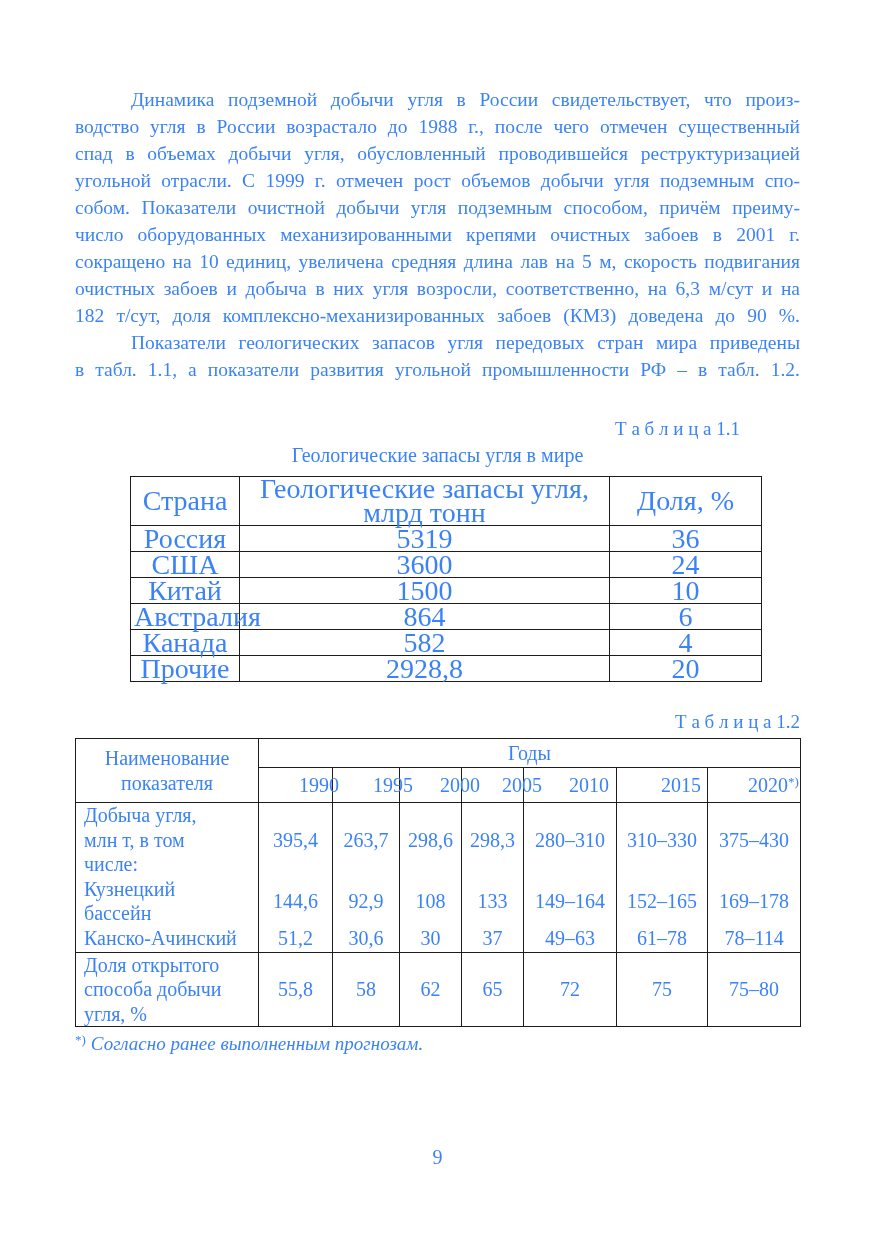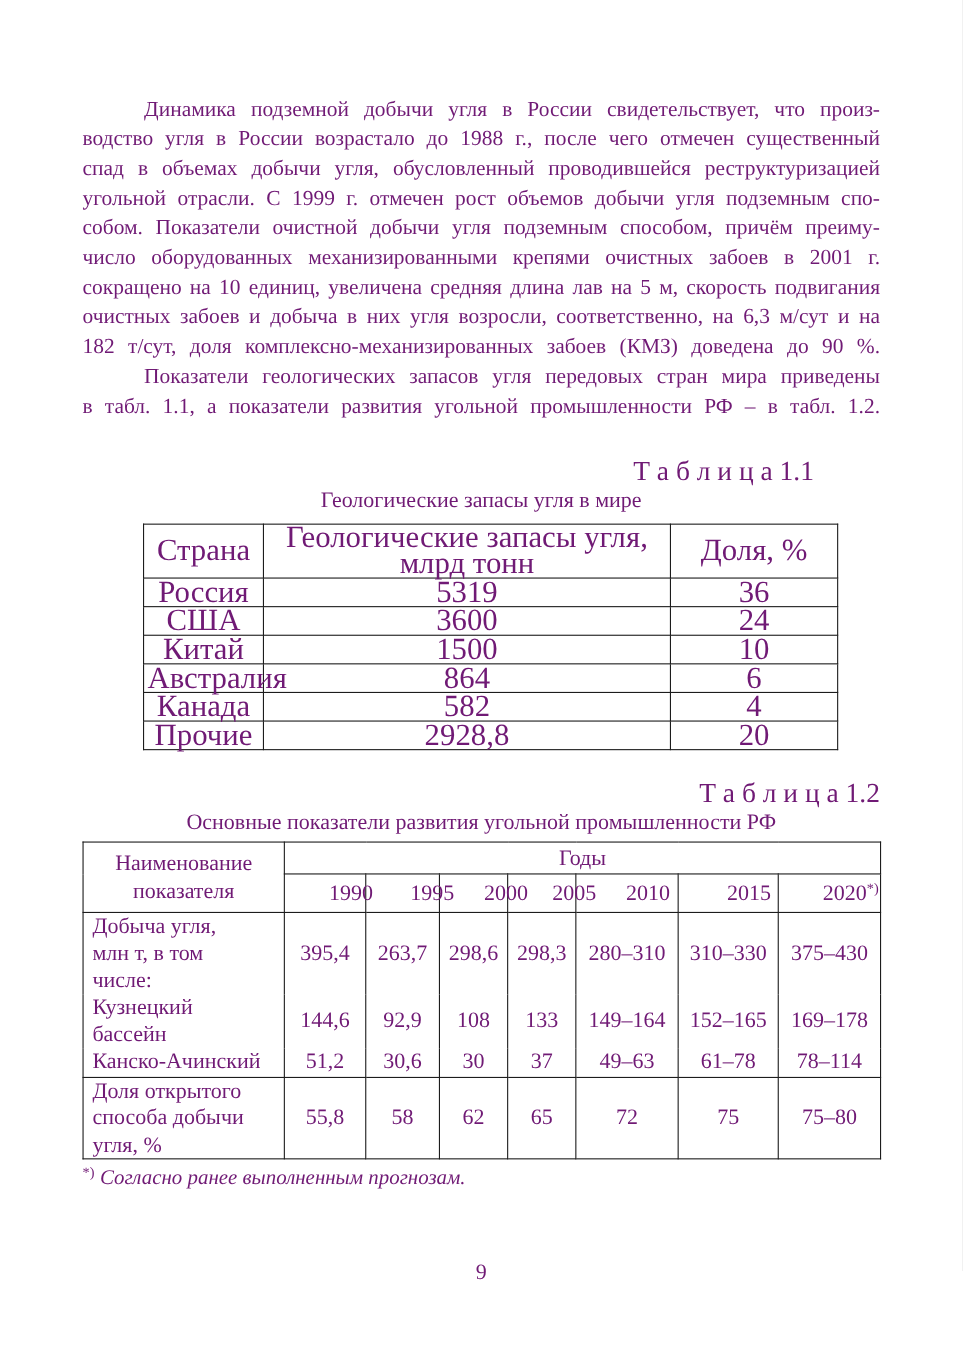--- a/index.html
+++ b/index.html
@@ -2,34 +2,34 @@
 <html><head>
 <meta charset="utf-8">
 <style>
   html,body{margin:0;padding:0;background:#e8e8e8;}
   .page{
     position:relative;
     width:875px;height:1241px;
     margin:0 auto;
     background:#ffffff;
     font-family:"Liberation Serif","DejaVu Serif",serif;
-    color:#701a75;
+    color:#3b82f6;
     overflow:hidden;
   }
   .content{position:absolute;left:75px;top:86px;width:725px;}
   
   .ln{
     height:27px;line-height:27px;font-size:19.5px;
     text-align:justify;text-align-last:justify;
     overflow:hidden;white-space:normal;
   }
   .ln.first{text-indent:56px;}
   .ln.lastline{text-align-last:justify;}
   
-  .cap{height:27px;line-height:27px;font-size:25px;text-align:right;}
+  .cap{height:27px;line-height:27px;font-size:19px;text-align:right;}
   .cap1{margin-top:32px;width:665px;}
   .cap2{margin-top:26px;width:725px;}
   .ttl{height:27px;line-height:27px;font-size:20px;text-align:center;width:725px;}
   
   table{border-collapse:collapse;}
   td{border:1.6px solid #1c1c1c;}
   .t1{margin-left:55px;margin-top:7px;table-layout:fixed;width:610px;}
   .t1 td{font-size:28px;text-align:center;height:25px;padding:0 3px;line-height:24px;}
   .t1 .c1{width:102px;}
   .t1 .c2{width:363px;}
@@ -115,21 +115,20 @@
         </tr>
         <tr>
           <td>Прочие</td>
           <td>2928,8</td>
           <td>20</td>
         </tr>
       </tbody>
     </table>
 
     <div class="cap cap2">Т а б л и ц а  1.2</div>
-    <div class="ttl">Основные показатели развития угольной промышленности РФ</div>
 
     <table class="t2">
       <colgroup>
         <col style="width:183px">
           <col style="width:74px">
           <col style="width:67px">
           <col style="width:62px">
         <col style="width:62px">
           <col style="width:93px">
           <col style="width:91px">

